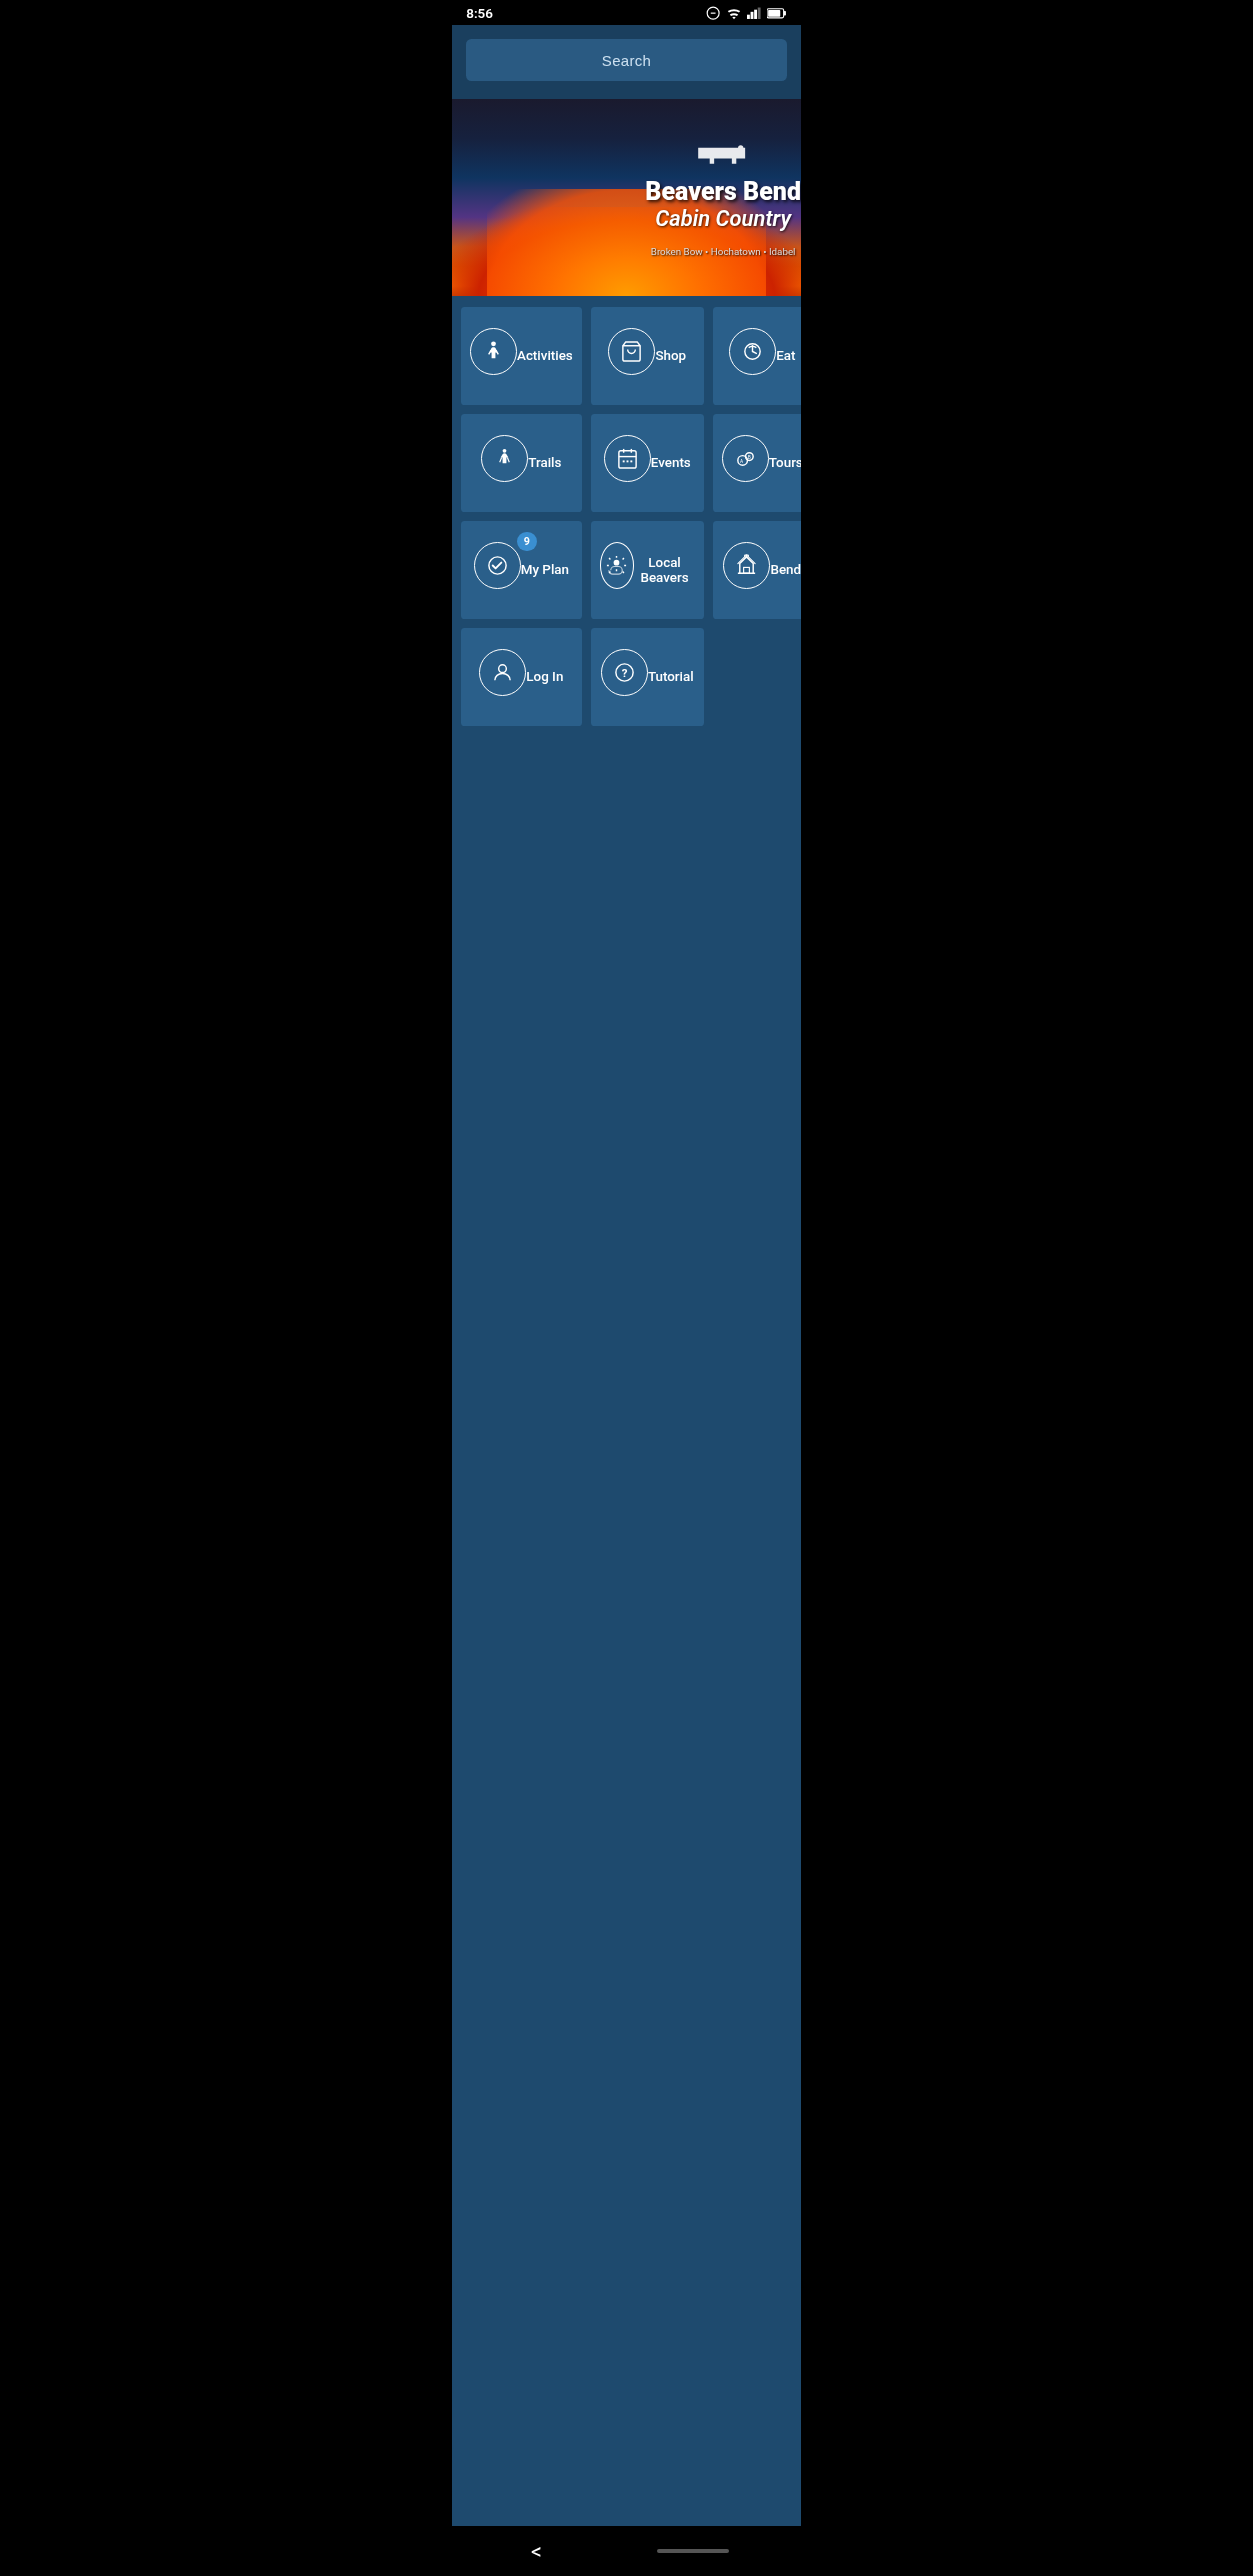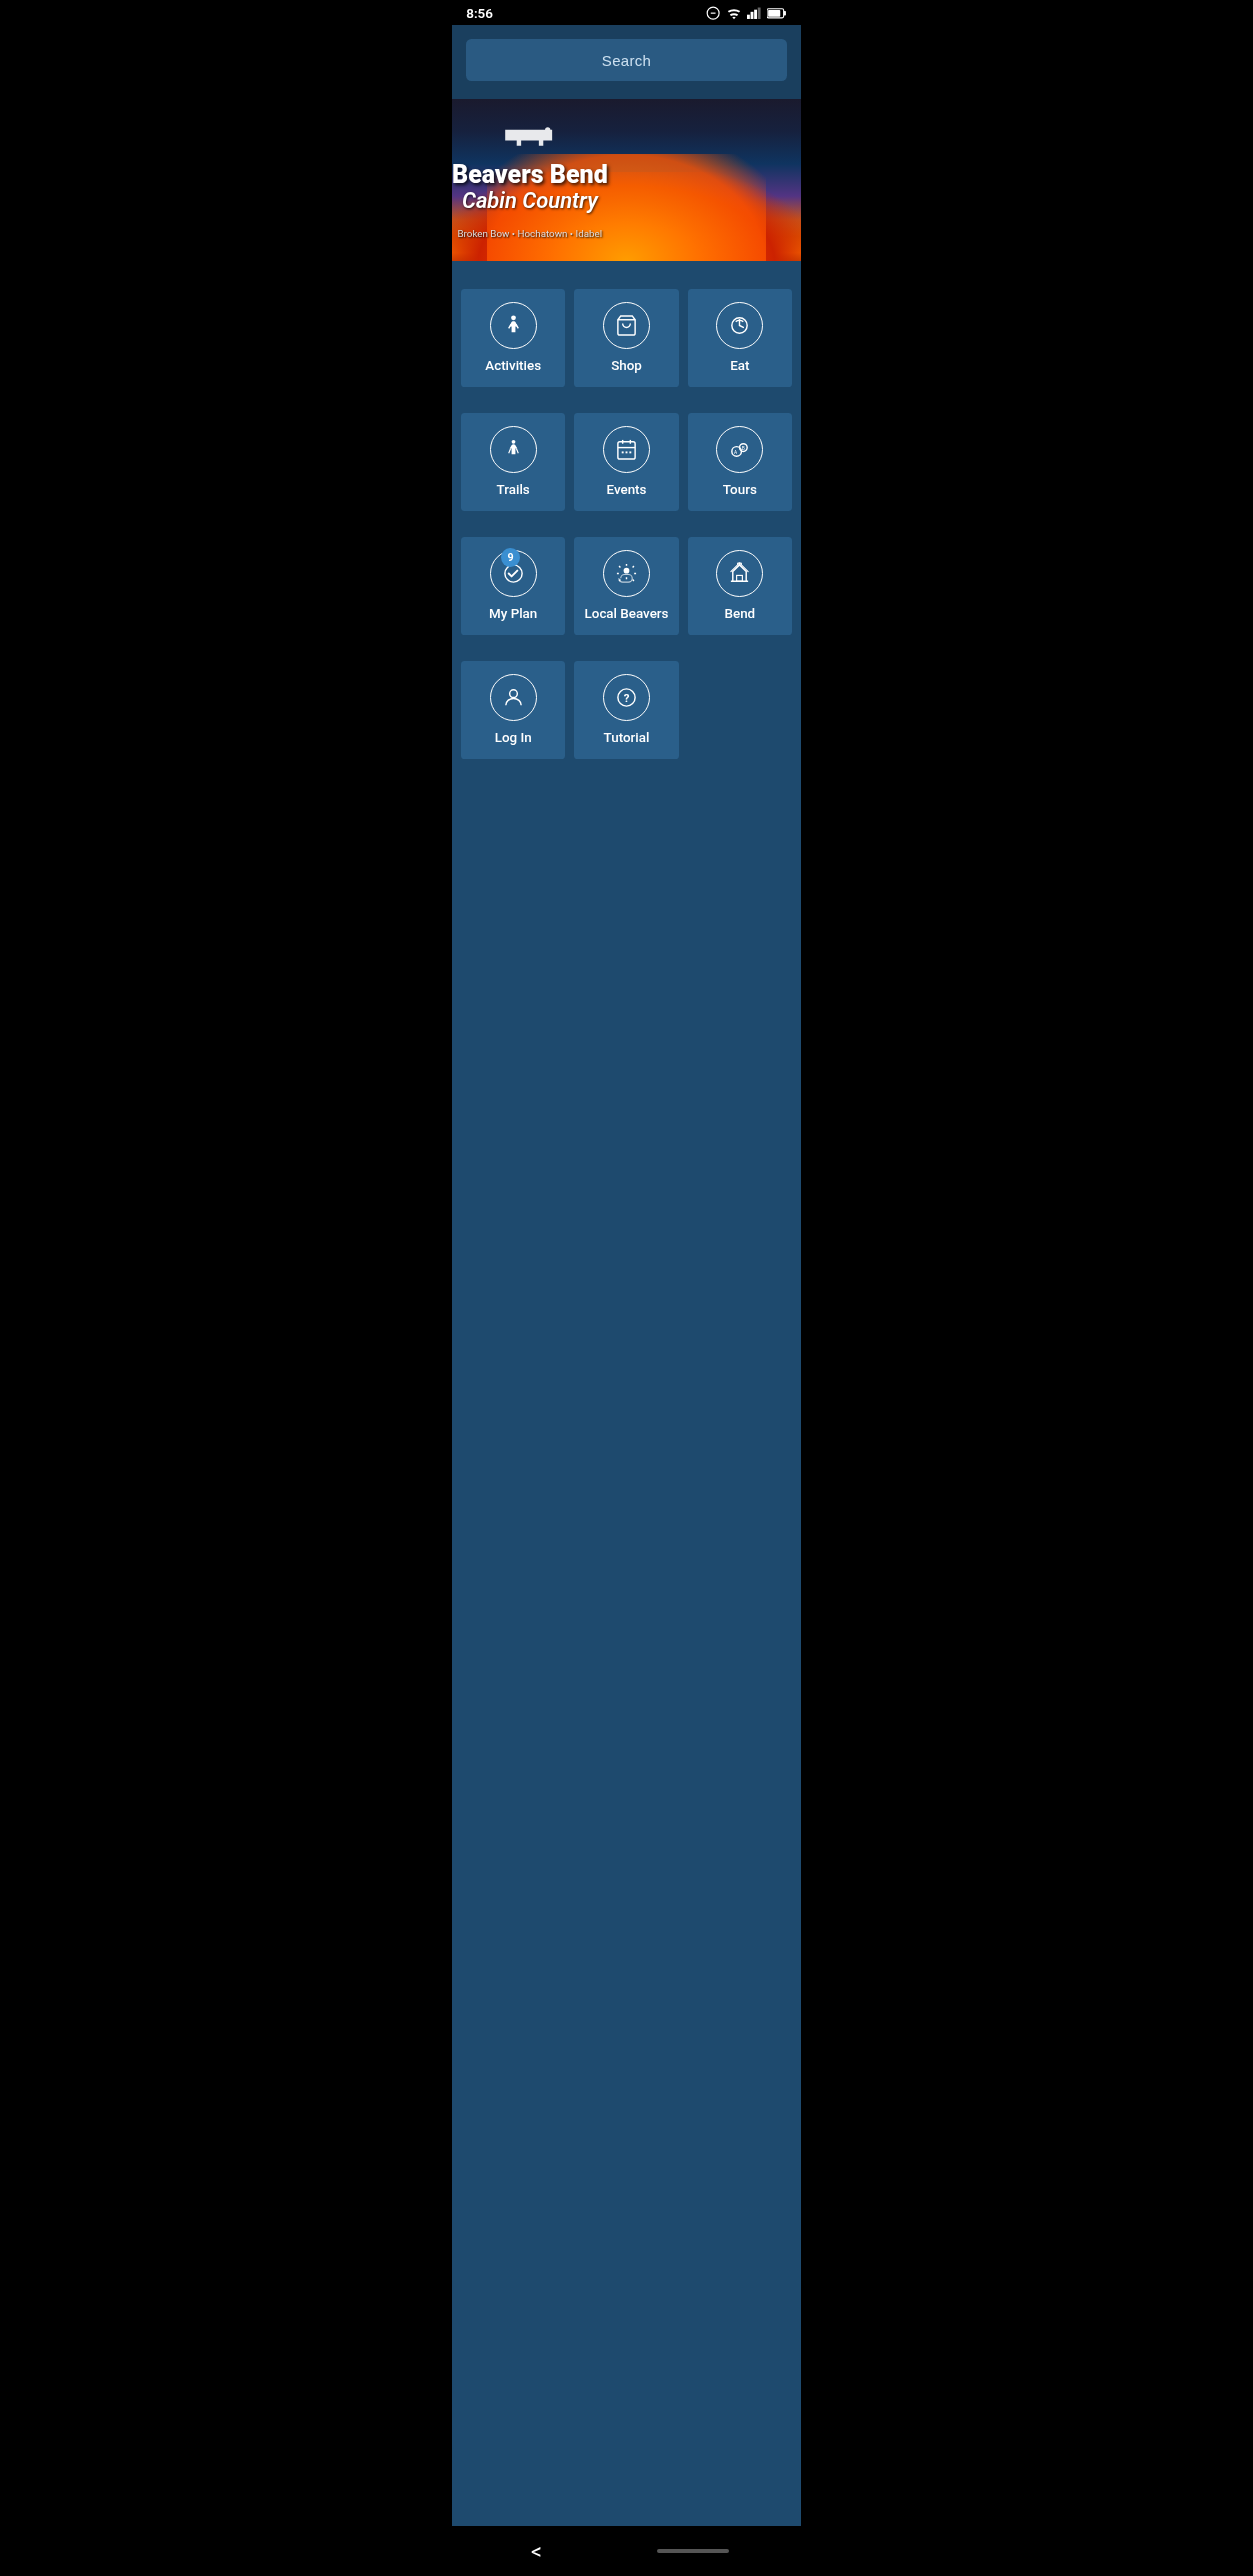--- a/index.html
+++ b/index.html
@@ -68,27 +68,27 @@
       padding: 12.5px 18px;
       width: 100%;
       text-align: center;
       cursor: pointer;
       letter-spacing: 0.3px;
     }
 
     
     .hero {
       width: 100%;
-      height: 162px;
+      height: 197px;
       background: linear-gradient(180deg, #1a1a2e 0%, #16213e 20%, #0f3460 40%, #533483 60%, #c8541a 75%, #e05a00 85%, #ff7700 95%, #cc5500 100%);
       position: relative;
       overflow: hidden;
       display: flex;
       align-items: center;
-      justify-content: flex-start;
+      justify-content: flex-end;
     }
 
     .hero-fire {
       position: absolute;
       bottom: 0;
       left: 0;
       right: 0;
       height: 89px;
       background: radial-gradient(ellipse at 50% 100%, #ff6600 0%, #ff4400 30%, #cc2200 60%, transparent 80%);
     }
@@ -145,28 +145,27 @@
       display: grid;
       grid-template-columns: 1fr 1fr 1fr;
       gap: 9px;
       background: #1e4a6e;
     }
 
     .grid-item {
       background: #2a5f8a;
       border-radius: 3.6px;
       display: flex;
-      flex-direction: column;
+      flex-direction: row;
       align-items: center;
       justify-content: center;
       padding: 6px 9px;
       cursor: pointer;
       position: relative;
       min-height: 98px;
-      margin-top: 17px;
     }
 
     .grid-icon {
       width: 47px;
       height: 47px;
       border: 1.8px solid white;
       border-radius: 50%;
       display: flex;
       align-items: center;
       justify-content: center;

